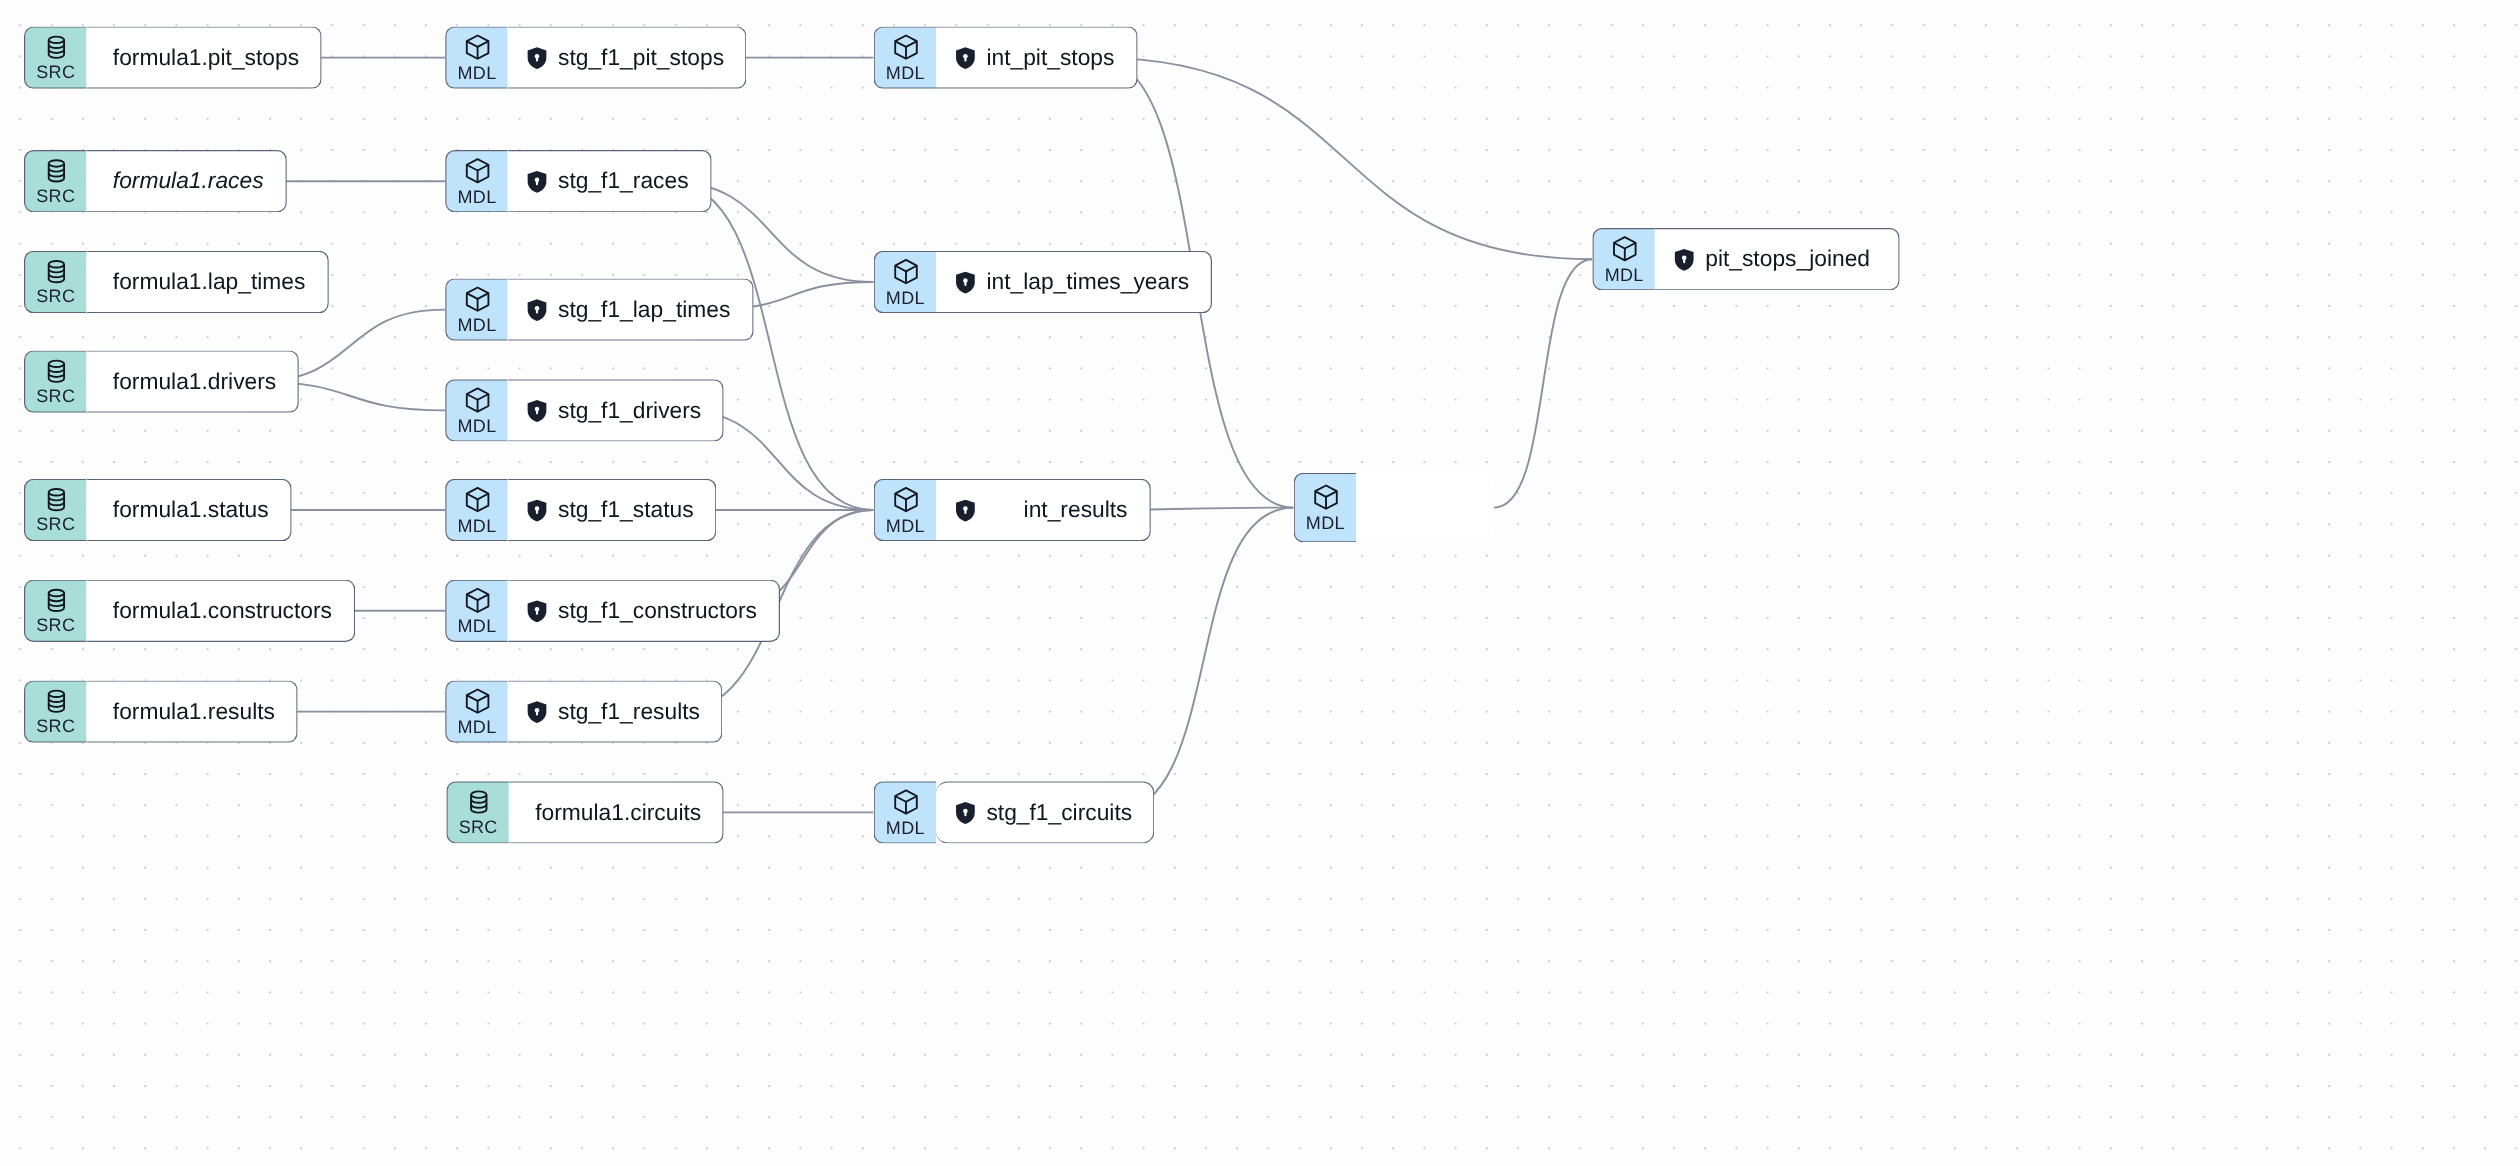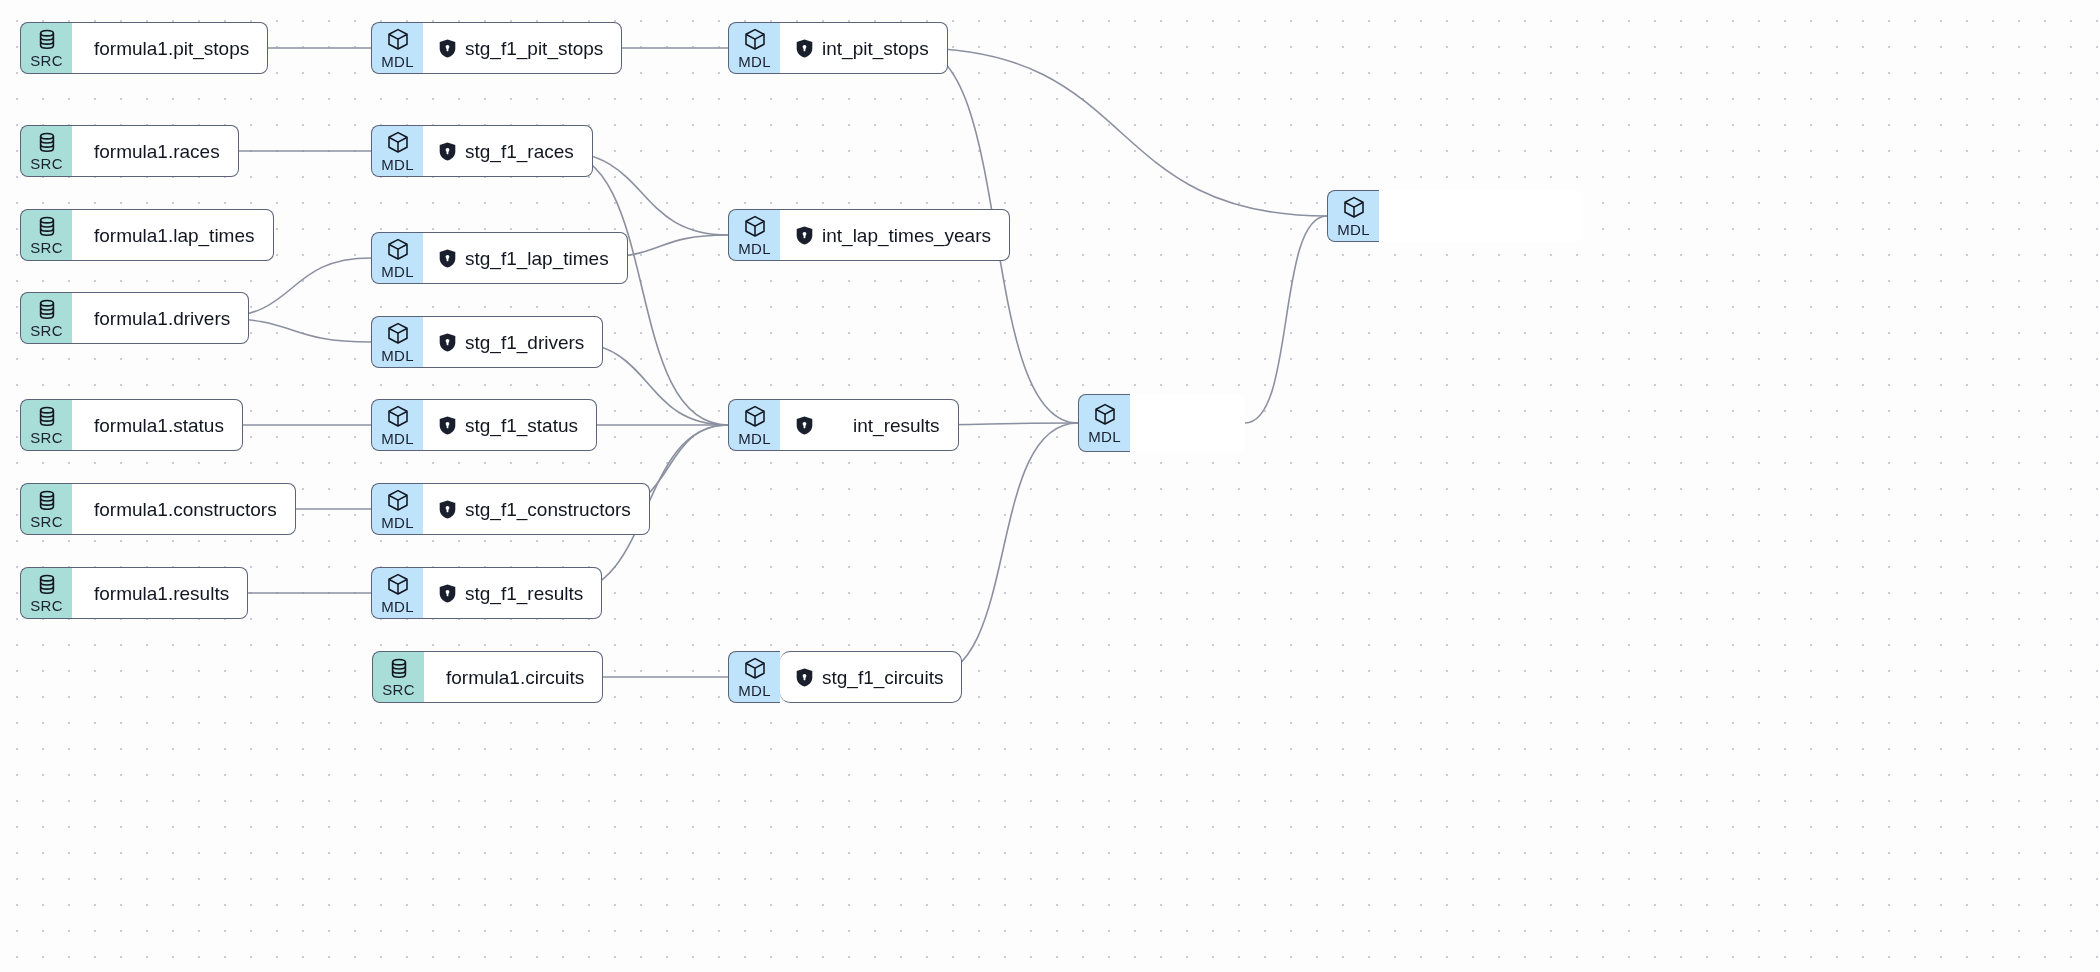--- a/index.html
+++ b/index.html
@@ -124,21 +124,21 @@
       <div class="node src" style="left: 20px; top: 125px; width: 181px; height: 52px;">
         <div class="badge" style="background: rgb(169, 222, 216); border-color: rgb(90, 99, 119);">
           <span class="bicon"><svg width="20" height="21" viewBox="0 0 20 21" fill="none" stroke="#121620" stroke-width="1.6">
               <ellipse cx="10" cy="4.2" rx="6.4" ry="2.7"></ellipse>
               <path d="M3.6 4.2v4.1c0 1.49 2.87 2.7 6.4 2.7s6.4-1.21 6.4-2.7V4.2"></path>
               <path d="M3.6 8.3v4.1c0 1.49 2.87 2.7 6.4 2.7s6.4-1.21 6.4-2.7V8.3"></path>
               <path d="M3.6 12.4v4.1c0 1.49 2.87 2.7 6.4 2.7s6.4-1.21 6.4-2.7v-4.1"></path>
             </svg></span>
           <span class="blabel">SRC</span>
         </div>
-        <div class="body" style="border-color: rgb(90, 99, 119);">
+        <div class="body" style="border-color: rgb(90, 99, 119); font-style: italic;">
           <span class="label">formula1.races</span>
         </div>
       </div>
       <div class="node src" style="left: 20px; top: 209px; width: 215px; height: 52px;">
         <div class="badge" style="background: rgb(169, 222, 216); border-color: rgb(90, 99, 119);">
           <span class="bicon"><svg width="20" height="21" viewBox="0 0 20 21" fill="none" stroke="#121620" stroke-width="1.6">
               <ellipse cx="10" cy="4.2" rx="6.4" ry="2.7"></ellipse>
               <path d="M3.6 4.2v4.1c0 1.49 2.87 2.7 6.4 2.7s6.4-1.21 6.4-2.7V4.2"></path>
               <path d="M3.6 8.3v4.1c0 1.49 2.87 2.7 6.4 2.7s6.4-1.21 6.4-2.7V8.3"></path>
               <path d="M3.6 12.4v4.1c0 1.49 2.87 2.7 6.4 2.7s6.4-1.21 6.4-2.7v-4.1"></path>
@@ -428,16 +428,24 @@
         </div>
       </div>
       <div class="node mdl" style="left: 1327px; top: 190px; width: 256px; height: 52px;">
         <div class="badge" style="background: rgb(191, 227, 250); border-color: rgb(90, 99, 119);">
           <span class="bicon"><svg width="22" height="23" viewBox="0 0 22 23" fill="none" stroke="#121620" stroke-width="1.55" stroke-linejoin="round">
               <path d="M11 1.6 20 6.3v10L11 21l-9-4.7v-10z"></path>
               <path d="M2.2 6.5 11 11.1l8.8-4.6"></path>
               <path d="M11 11.1V21"></path>
             </svg></span>
           <span class="blabel">MDL</span>
+        </div>
+        <div class="body" style="border-color: rgb(90, 99, 119);">
+          <span class="shield"><svg width="17" height="19" viewBox="0 0 17 19" fill="#1a1f2e">
+              <path d="M8.5 0.4 16.3 3v6.2c0 4.6-3.3 8-7.8 9.4C4 17.2.7 13.8.7 9.2V3z"></path>
+              <circle cx="8.5" cy="7.8" r="1.9" fill="#ffffff"></circle>
+              <rect x="7.6" y="8.4" width="1.8" height="3.9" rx=".85" fill="#ffffff"></rect>
+            </svg></span>
+          <span class="label">pit_stops_joined</span>
         </div>
       </div>
     </div>
 </div>
 
 </body></html>

